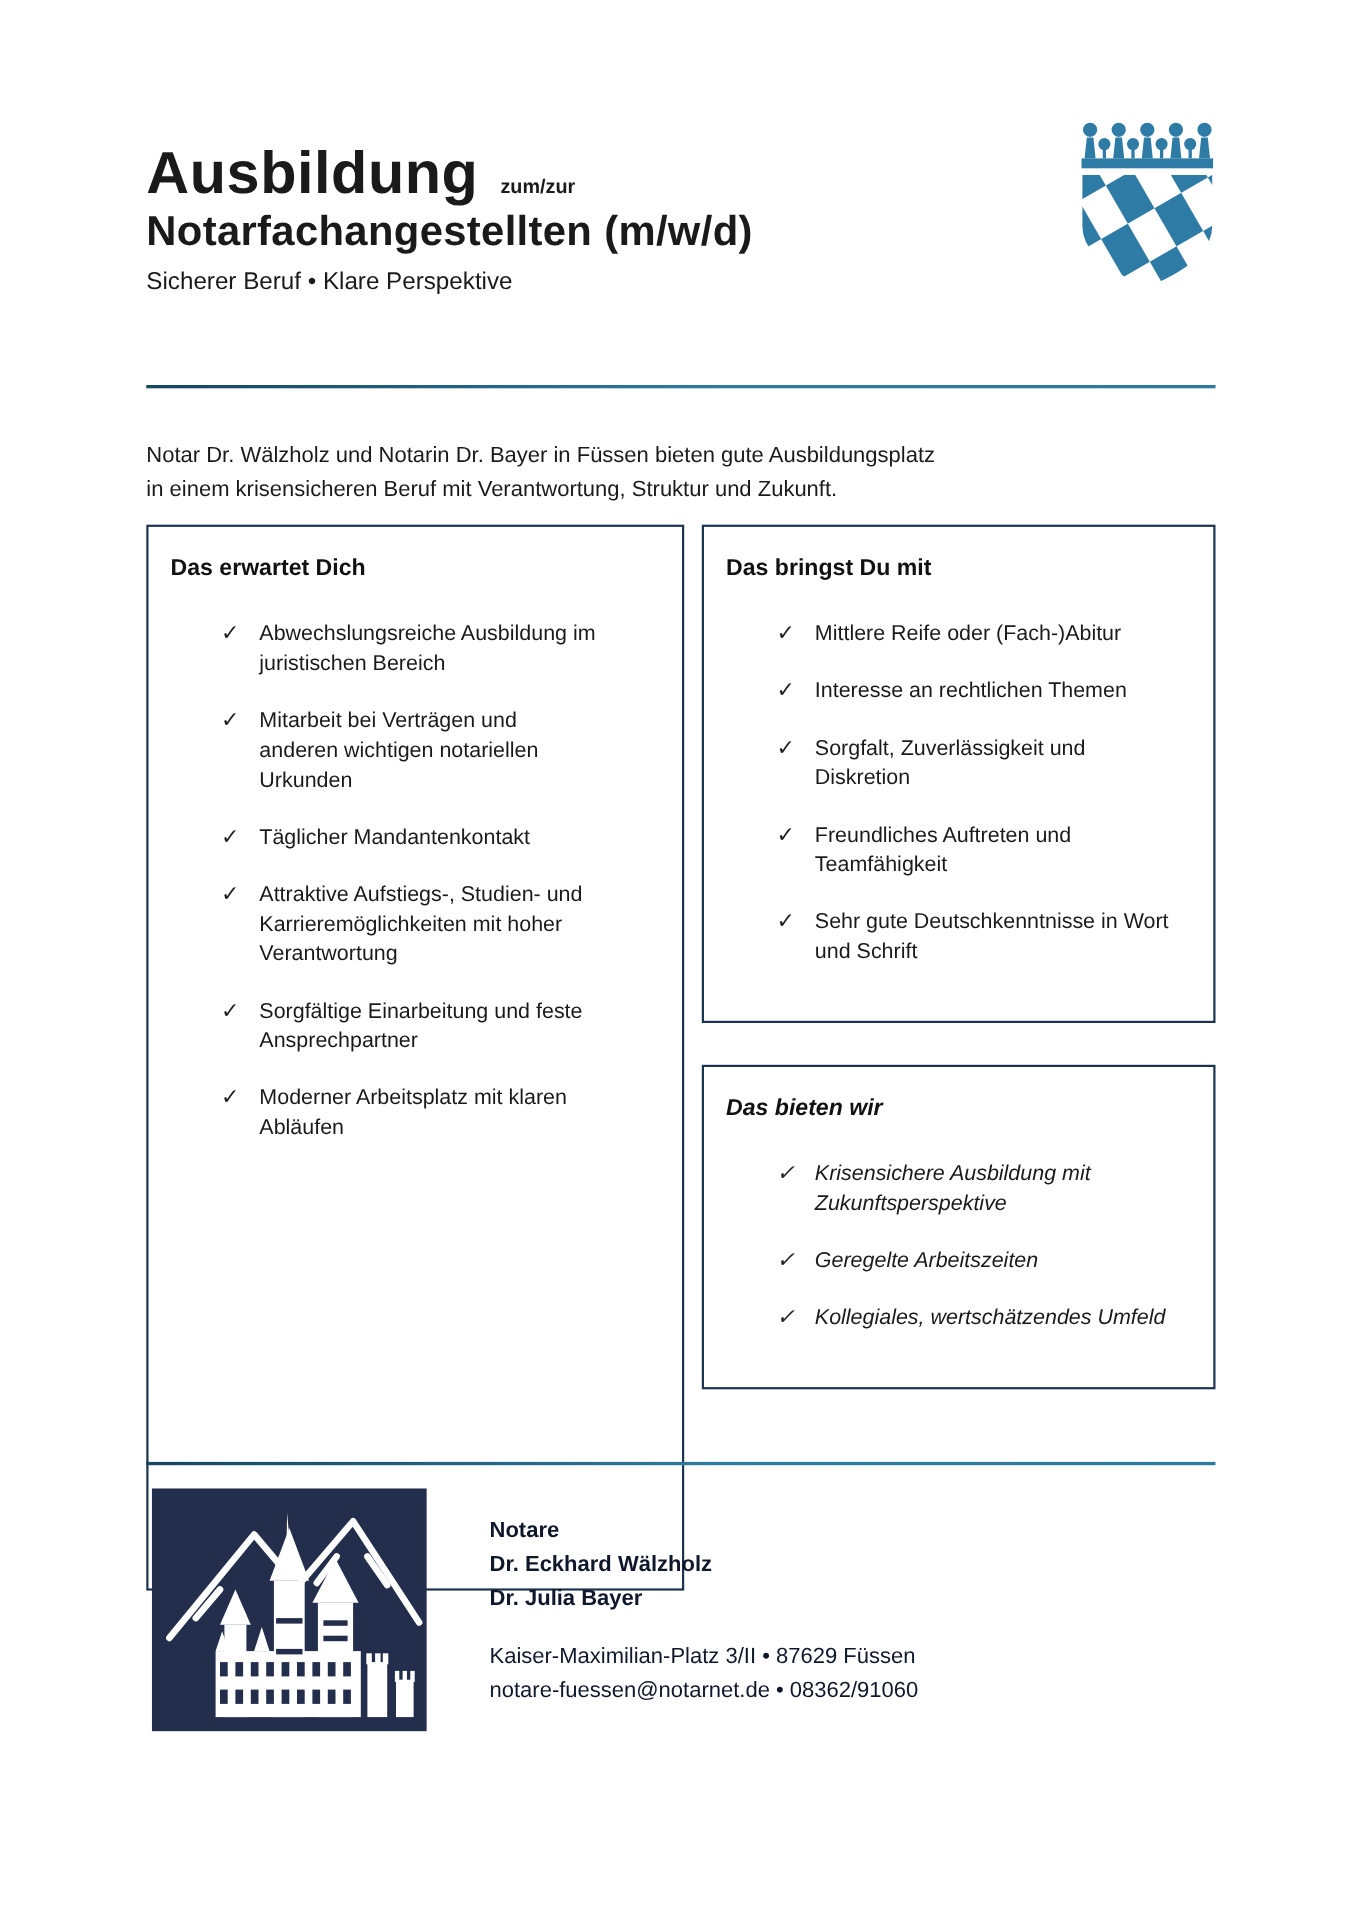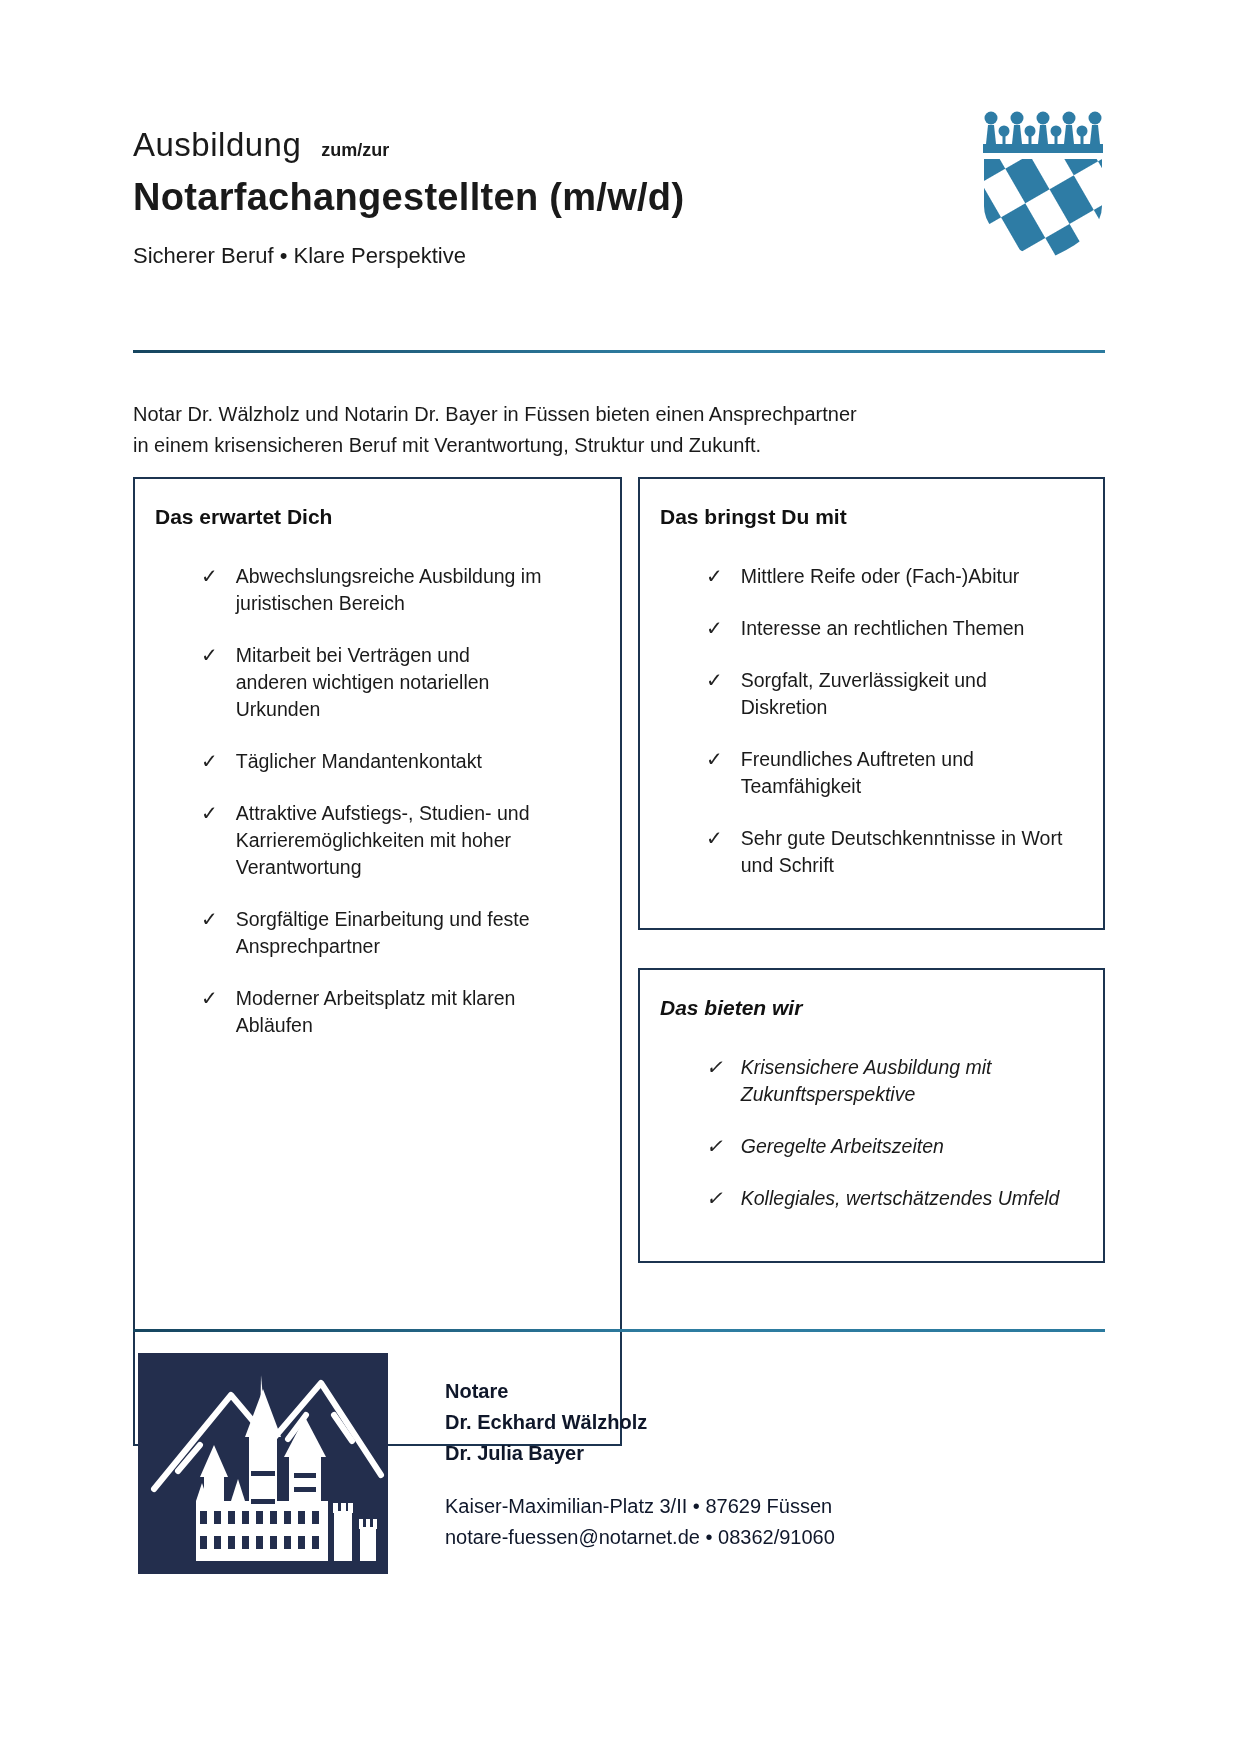--- a/index.html
+++ b/index.html
@@ -2,23 +2,23 @@
 <html lang="de"><head>
 <meta charset="utf-8">
 <style>
   html,body { margin:0; padding:0; background:#ffffff; }
   .page {
     position:relative; width:1240px; height:1754px; background:#ffffff;
     font-family:"Liberation Sans", sans-serif; color:#1a1a1a; overflow:hidden;
   }
   
   .title-block { position:absolute; left:133px; top:126px; }
-  .t-main   { font-size:33px; font-weight:400; letter-spacing:0.5px; }
+  .t-main   { font-size:54px; font-weight:700; letter-spacing:0.5px; }
   .t-suffix { font-size:18px; font-weight:700; margin-left:20px; }
-  .t-line2  { display:block; font-size:38px; font-weight:700; margin-top:12px; letter-spacing:0.3px; }
+  .t-line2  { display:block; font-size:38px; font-weight:700; margin-top:2px; letter-spacing:0.3px; }
   .subtitle { position:absolute; left:133px; top:243px; font-size:22px; }
   .crest { position:absolute; left:983px; top:110px; width:120px; height:152px; }
   
   .divider { position:absolute; left:133px; width:972px; height:3px;
              background:linear-gradient(90deg,#16455f,#2e7da1 55%,#2b7a9e); }
   .divider.top    { top:350px; }
   .divider.bottom { top:1329px; }
   
   .intro { position:absolute; left:133px; top:379px; width:960px;
            font-size:20px; line-height:31px; }
@@ -82,21 +82,21 @@
         <rect x="71.5" y="25" width="3" height="9"></rect>
         <rect x="97.5" y="25" width="3" height="9"></rect>
       <rect x="0" y="34" width="120" height="9"></rect>
     </g>
     <path d="M1,49 H119 V96 Q119,127 60,151 Q1,127 1,96 Z" fill="url(#loz)"></path>
   </svg>
 
   <div class="divider top"></div>
 
   <p class="intro">
-    <b>Notar Dr. Wälzholz</b><span> und </span><b>Notarin Dr. Bayer</b><span> in Füssen bieten einen Ansprechpartner</span><br>
+    <b>Notar Dr. Wälzholz</b><span> und </span><b>Notarin Dr. Bayer</b><span> in Füssen bieten gute Ausbildungsplatz</span><br>
     <span>in einem </span><b>krisensicheren Beruf</b><span> mit Verantwortung, Struktur und Zukunft.</span>
   </p>
 
   <div class="box box-left">
     <h2>Das erwartet Dich</h2>
     <ul>
       <li>
           <span class="check">✓</span>
           <span class="item-text">Abwechslungsreiche Ausbildung im juristischen Bereich</span>
         </li>

